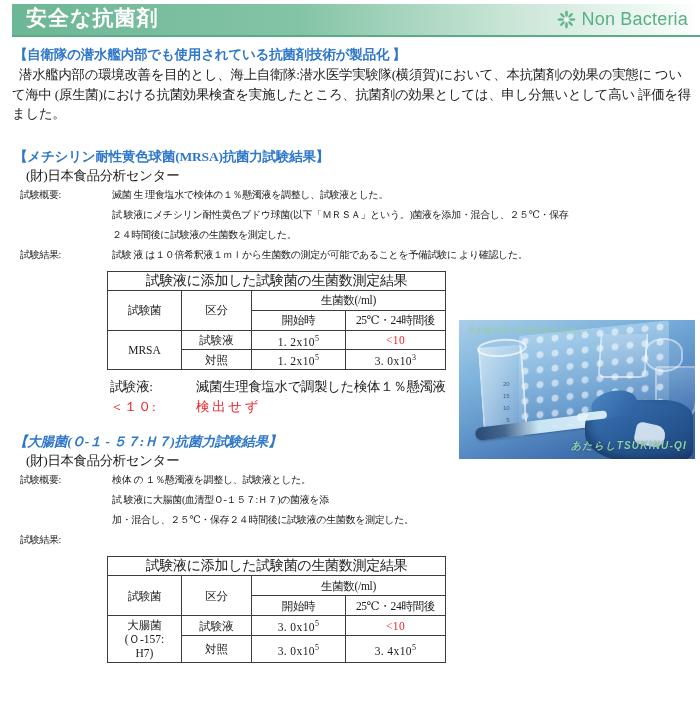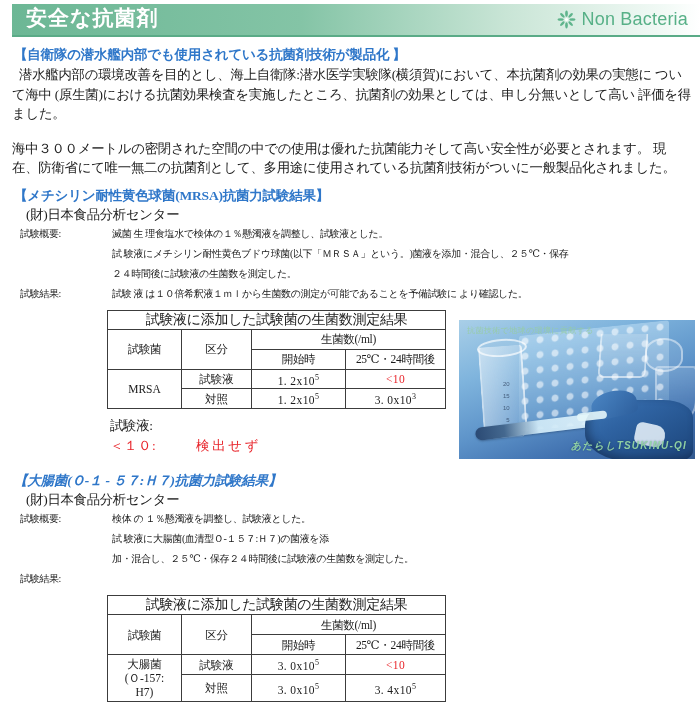--- a/index.html
+++ b/index.html
@@ -290,24 +290,20 @@
 
 <div class="wrap">
 
   <div class="sec-head">【自衛隊の潜水艦内部でも使用されている抗菌剤技術が製品化 】</div>
   <div class="para indent">
     <span class="ln">潜水艦内部の環境改善を目的とし、海上自衛隊:潜水医学実験隊(横須賀)において、本抗菌剤の効果の実態に</span>
     <span class="ln">ついて海中 (原生菌)における抗菌効果検査を実施したところ、抗菌剤の効果としては、申し分無いとして高い</span>
     <span class="ln">評価を得ました。</span>
   </div>
   <div class="gap"></div>
-  <div class="para">
-    <span class="ln">海中３００メートルの密閉された空間の中での使用は優れた抗菌能力そして高い安全性が必要とされます。</span>
-    <span class="ln">現在、防衛省にて唯一無二の抗菌剤として、多用途に使用されている抗菌剤技術がついに一般製品化されました。</span>
-  </div>
 
   <div class="sec-head">【メチシリン耐性黄色球菌(MRSA)抗菌力試験結果】</div>
   <div class="org">(財)日本食品分析センター</div>
 
   <div class="lrow">
     <div class="lab">試験概要:</div>
     <div class="val">
       <span class="ln">滅菌 生 理食塩水で検体の１％懸濁液を調整し、試験液とした。</span>
       <span class="ln">試 験液にメチシリン耐性黄色ブドウ球菌(以下「ＭＲＳＡ」という。)菌液を添加・混合し、２５℃・保存</span>
       <span class="ln">２４時間後に試験液の生菌数を測定した。</span>
@@ -352,20 +348,21 @@
           <td class="num"><span>1. 2x10</span><sup>5</sup></td>
           <td class="num"><span>3. 0x10</span><sup>3</sup></td>
         </tr>
       </tbody>
     </table>
   </div>
 
   <div class="legend">
     <div class="lrow2">
       <span class="lab">試験液:</span>
+      <span class="val">滅菌生理食塩水で調製した検体１％懸濁液</span>
     </div>
     <div class="lrow2 red-line">
       <span class="lab">＜１０:</span>
       <span class="val">検 出 せ ず</span>
     </div>
   </div>
 
   <div class="sec-head" style="margin-top:17px;font-style:italic;">【大腸菌(Ｏ-１ - ５７:Ｈ７)抗菌力試験結果】</div>
   <div class="org">(財)日本食品分析センター</div>
 
@@ -431,15 +428,15 @@
   <div class="glassA"></div>
   <div class="ticks">
     <div>20</div>
     <div>15</div>
     <div>10</div>
     <div>5</div>
   </div>
   <div class="pipette"></div>
   <div class="tip"></div>
   <div class="hand"></div>
-  <div class="cap-top">抗菌技術で地球の環境に貢献する</div>
+  <div class="cap-top">潜水艦内部の環境改善を目的とし</div>
   <div class="cap-bottom">あたらしTSUKINU-QI</div>
 </div>
 
 </body></html>

